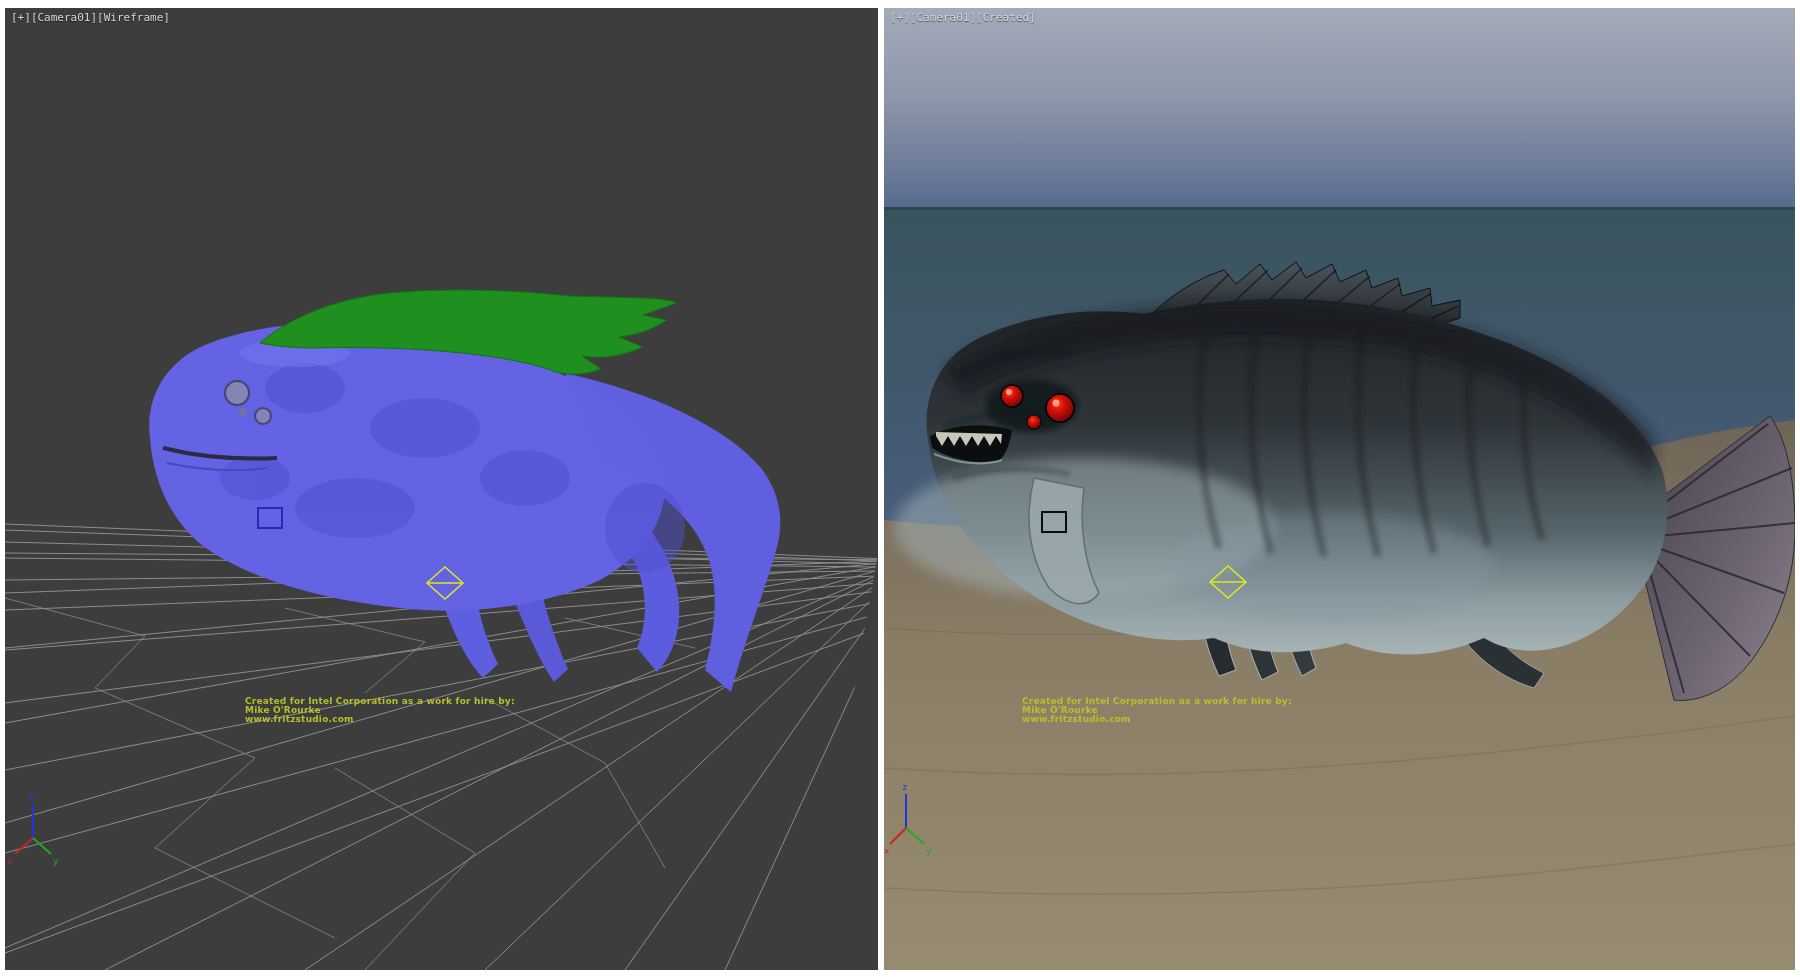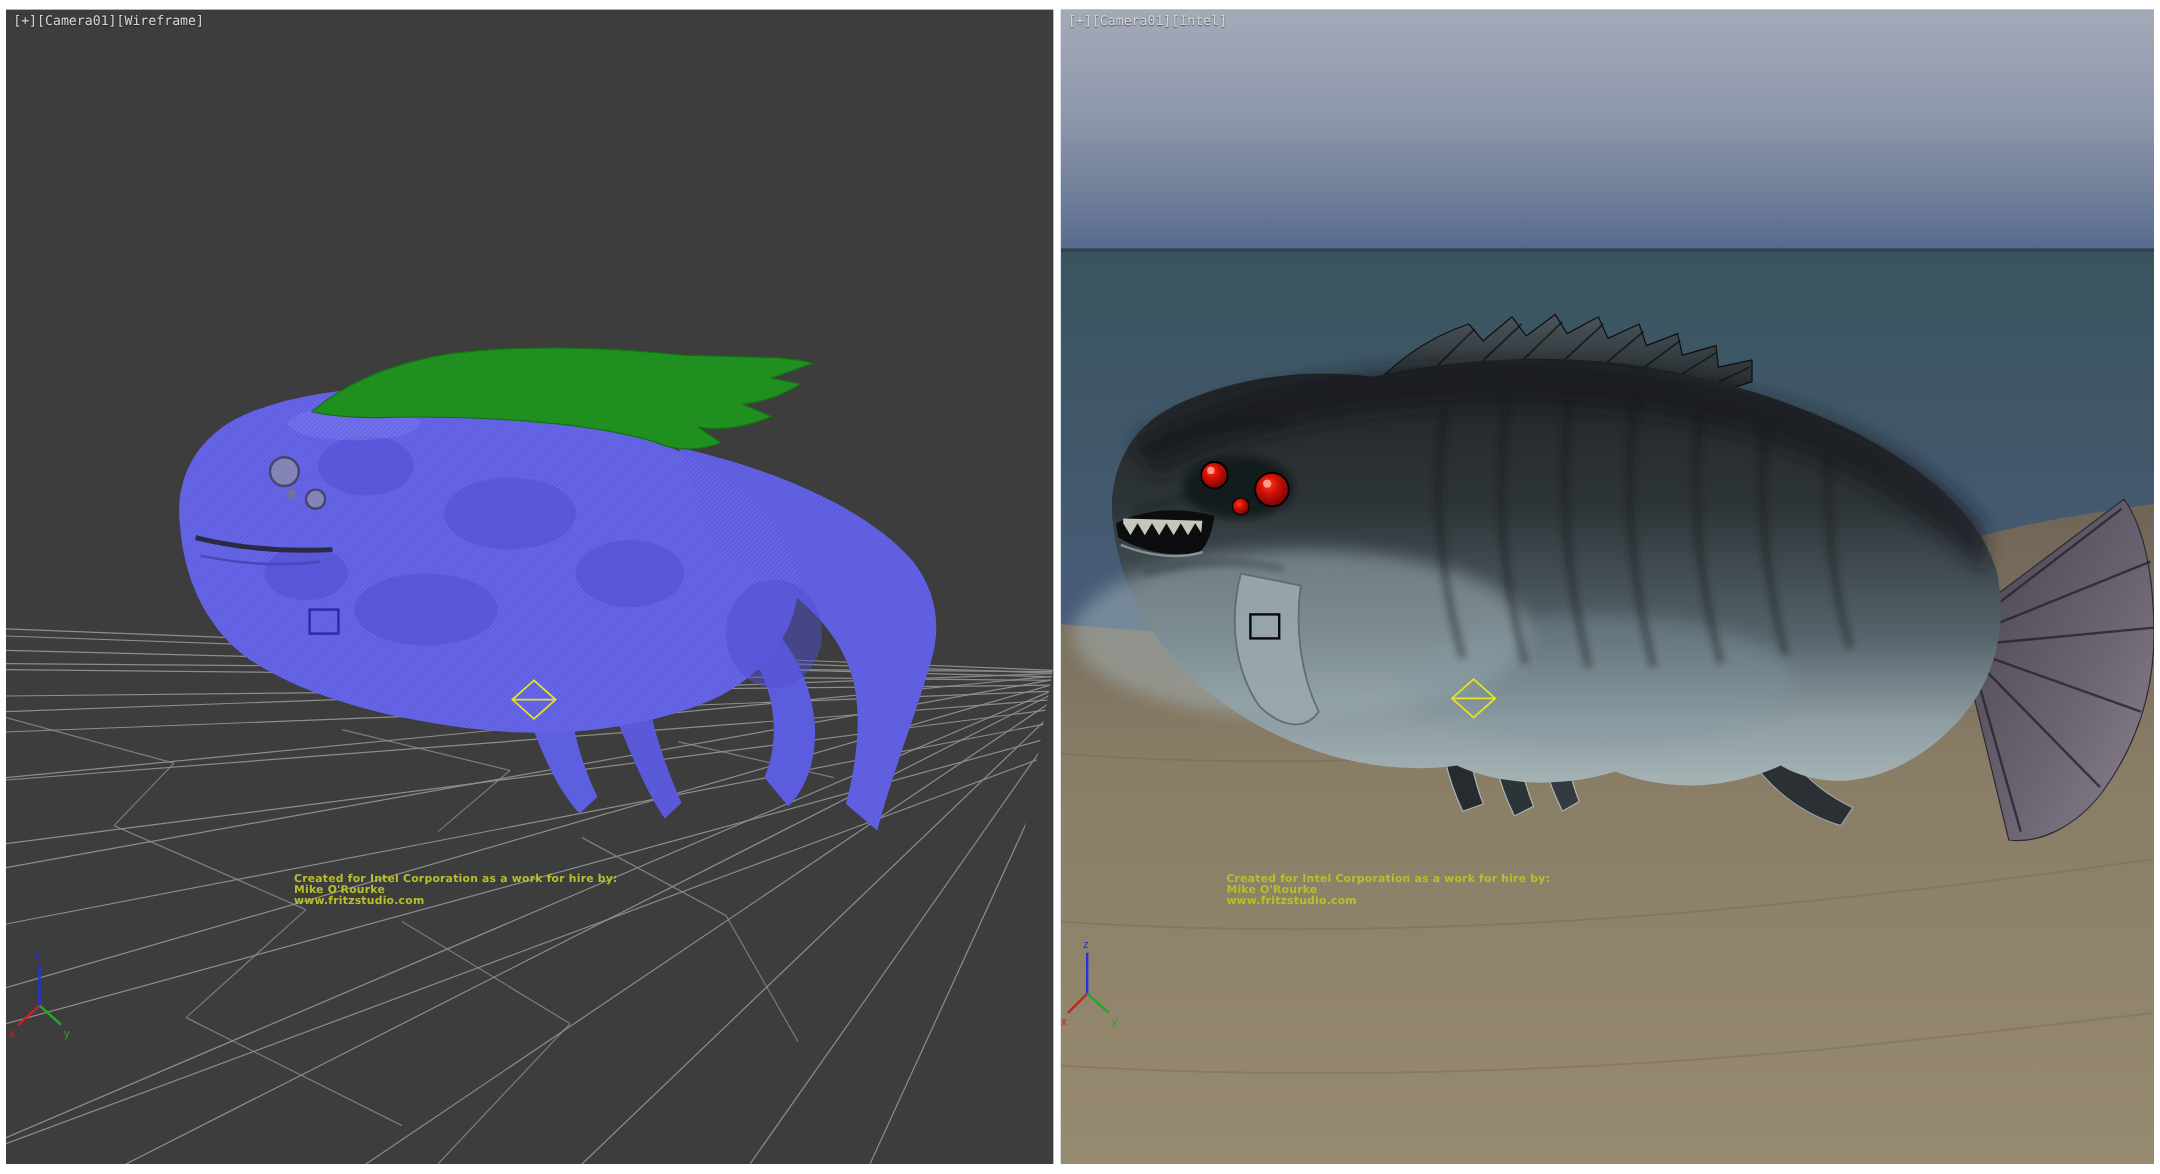--- a/index.html
+++ b/index.html
@@ -7,21 +7,21 @@
   .stage{position:relative;width:1800px;height:978px;background:#ffffff;}
   .viewport{position:absolute;top:8px;height:962px;overflow:hidden;}
   .vp-left{left:5px;width:873px;background:#3d3d3d;}
   .vp-right{left:884px;width:911px;background:#55688c;}
   .splitter{position:absolute;top:8px;left:878px;width:6px;height:962px;background:#ffffff;cursor:col-resize;}
   svg.canvas{position:absolute;left:0;top:0;display:block;}
   .vp-label{position:absolute;top:3px;left:6px;font:11px "DejaVu Sans Mono",monospace;color:#d6d6d6;
     text-shadow:0 1px 1px rgba(0,0,0,.55);white-space:nowrap;z-index:5;}
   .vp-label span{cursor:pointer;}
   .attribution{position:absolute;font:700 9px "DejaVu Sans",sans-serif;color:#b7bf2b;line-height:9px;
-    letter-spacing:.2px;z-index:5;margin-top:32px;}
+    letter-spacing:.2px;z-index:5;}
   .attr-left{left:240px;top:689px;}
   .attr-right{left:138px;top:689px;}
 </style>
 </head>
 <body>
 
 <div class="stage">
 
   <div class="viewport vp-left">
     <svg class="canvas" width="873" height="962" viewBox="0 0 873 962">
@@ -315,21 +315,21 @@
         <line x1="22" y1="820" x2="22" y2="786" stroke="#2233dd" stroke-width="2"></line>
         <line x1="22" y1="820" x2="6" y2="836" stroke="#cc2222" stroke-width="2"></line>
         <line x1="22" y1="820" x2="40" y2="836" stroke="#22aa22" stroke-width="2"></line>
         <text x="18" y="782" fill="#2233dd">z</text>
         <text x="0" y="846" fill="#cc2222">x</text>
         <text x="42" y="846" fill="#22aa22">y</text>
       </g>
     </svg>
 
     <div class="vp-label">
-      <span>[+]</span><span>[Camera01]</span><span>[Intel]</span>
+      <span>[+]</span><span>[Camera01]</span><span>[Created]</span>
     </div>
 
     <div class="attribution attr-right">
       <div>Created for Intel Corporation as a work for hire by:</div>
       <div>Mike O'Rourke</div>
       <div>www.fritzstudio.com</div>
     </div>
   </div>
 
 </div>

